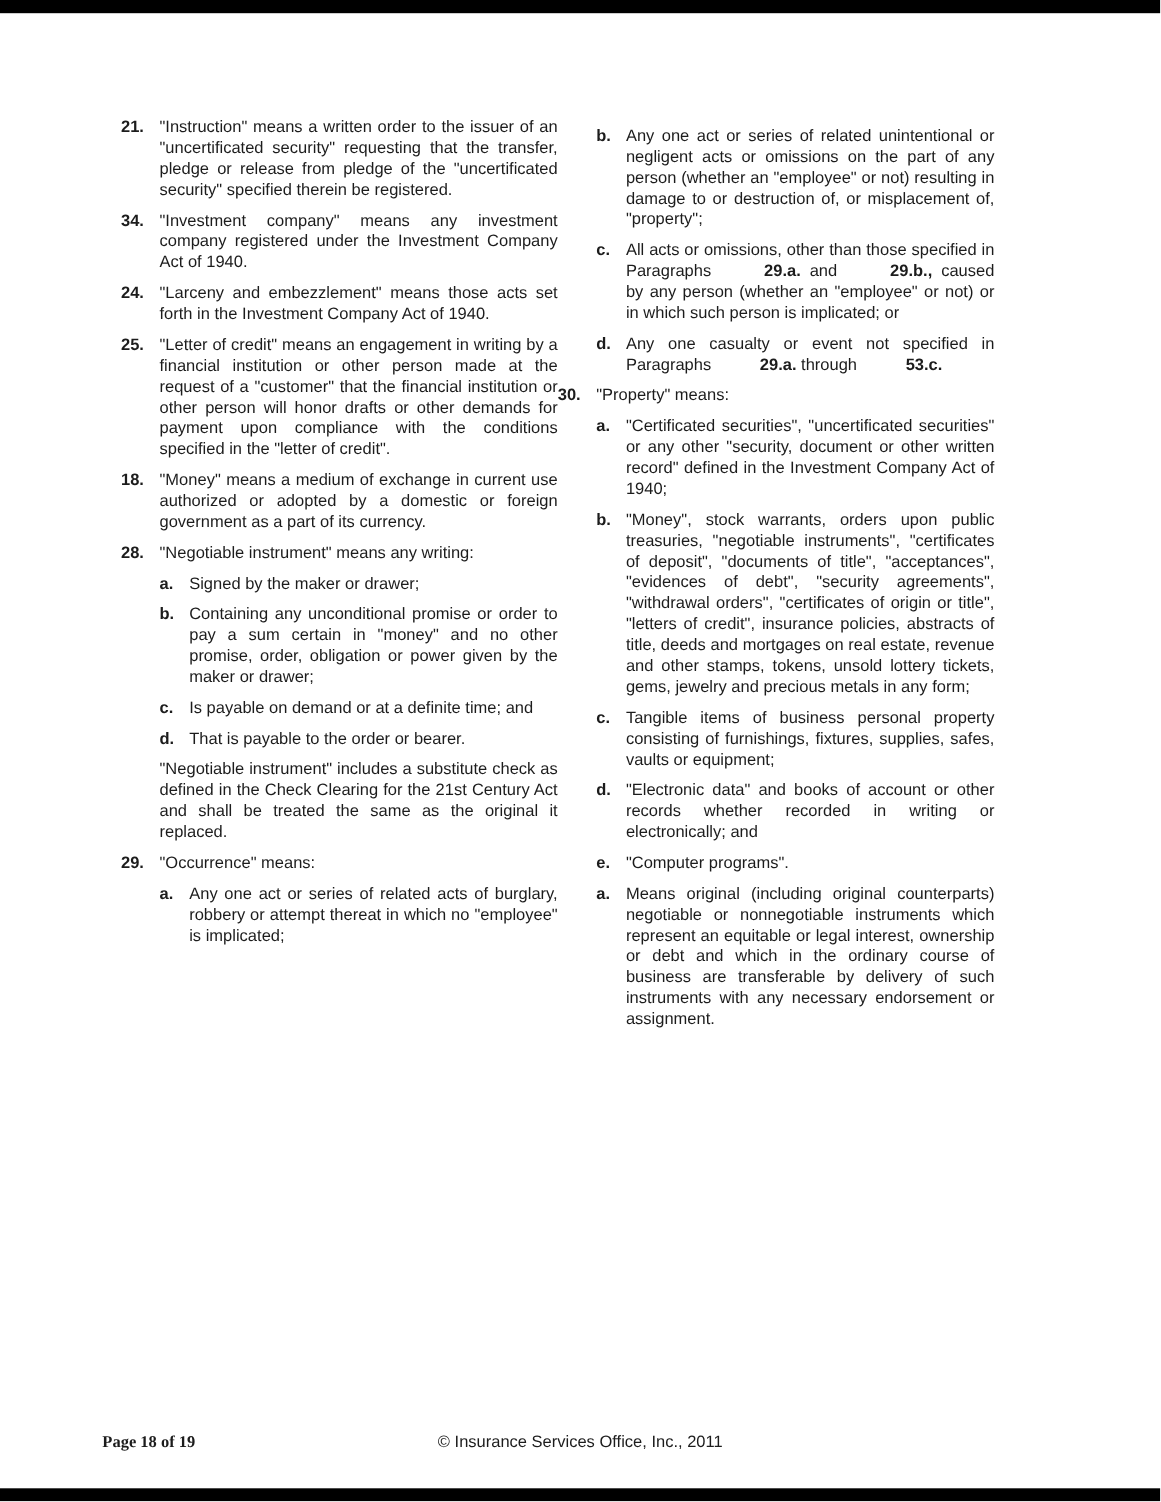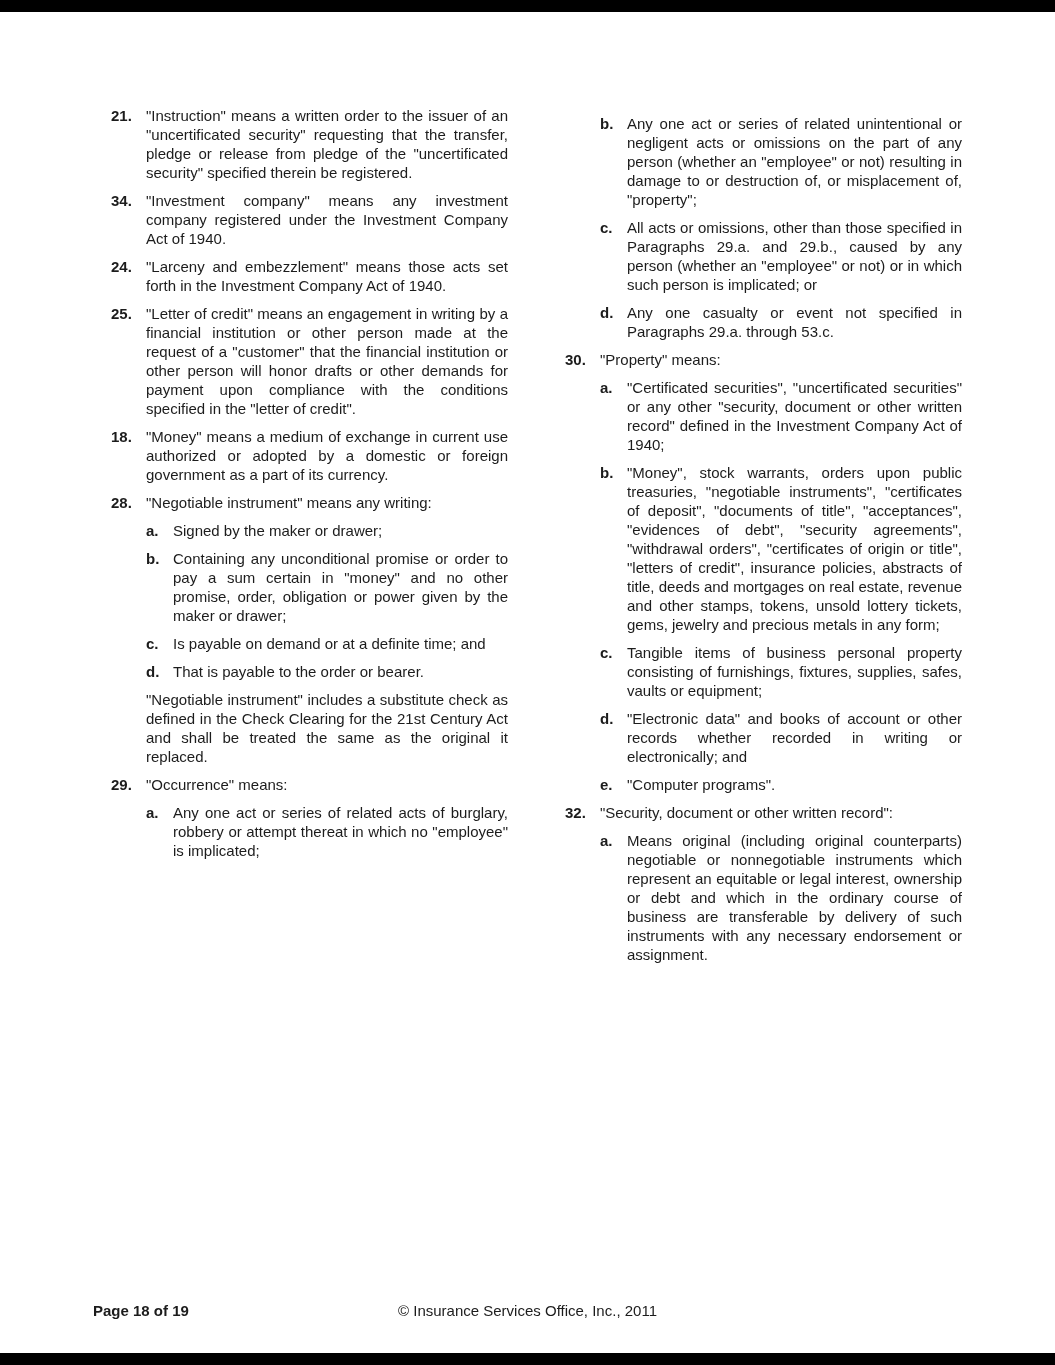--- a/index.html
+++ b/index.html
@@ -7,36 +7,36 @@
     position:relative; width:1055px; height:1365px;
     background:#ffffff; overflow:hidden;
     font-family:"Liberation Sans", sans-serif;
     font-size:15px; line-height:19px; color:#1c1c1c;
   }
   .scan-bar { position:absolute; left:0; width:100%; height:12px; background:#000; }
   .scan-bar.top { top:0; }
   .scan-bar.bottom { bottom:0; }
   .content {
     position:absolute; top:106px; left:110px; width:852px;
-    display:flex; gap:57px;justify-content:flex-end;
+    display:flex; 
   }
   .col { width:397px; flex:0 0 397px; }
   .col.right { padding-top:8px; }
   .item { display:flex; margin-bottom:9px; }
   .item > .label { flex:0 0 35px; font-weight:700; }
   .item.lettered { padding-left:35px; }
   .item.lettered > .label { flex:0 0 27px; }
   .item.continuation { padding-left:35px; display:block; }
   .item .body { flex:1 1 auto; text-align:justify; }
-  .item .body b { font-weight:400; }
+  .item .body b { font-weight:700;margin-left:40px; }
   .footer {
     position:absolute; left:93px; top:1301px; width:869px;
     display:grid; grid-template-columns:1fr auto 1fr; align-items:baseline;
   }
-  .footer .fleft  { text-align:left;  font-weight:700; }
+  .footer .fleft  { text-align:left;  font-weight:700;font-family:Liberation Serif, serif; }
   .footer .fcenter{ text-align:right; }
   .footer .fright { text-align:right; font-weight:700; }
 </style>
 </head>
 <body>
 
 <div class="page">
   <div class="scan-bar top"></div>
 
   <div class="content">
@@ -123,24 +123,20 @@
           <div class="body">Tangible items of business personal property consisting of furnishings, fixtures, supplies, safes, vaults or equipment;</div>
         </div>
         <div class="item lettered">
           <span class="label">d.</span>
           <div class="body">"Electronic data" and books of account or other records whether recorded in writing or electronically; and</div>
         </div>
         <div class="item lettered">
           <span class="label">e.</span>
           <div class="body">"Computer programs".</div>
         </div>
-        <div class="item numbered">
-          <span class="label">32.</span>
-          <div class="body">"Security, document or other written record":</div>
-        </div>
         <div class="item lettered">
           <span class="label">a.</span>
           <div class="body">Means original (including original counterparts) negotiable or nonnegotiable instruments which represent an equitable or legal interest, ownership or debt and which in the ordinary course of business are transferable by delivery of such instruments with any necessary endorsement or assignment.</div>
         </div>
       </div>
   </div>
 
   <div class="footer">
     <span class="fleft">Page 18 of 19</span>
     <span class="fcenter">© Insurance Services Office, Inc., 2011</span>

